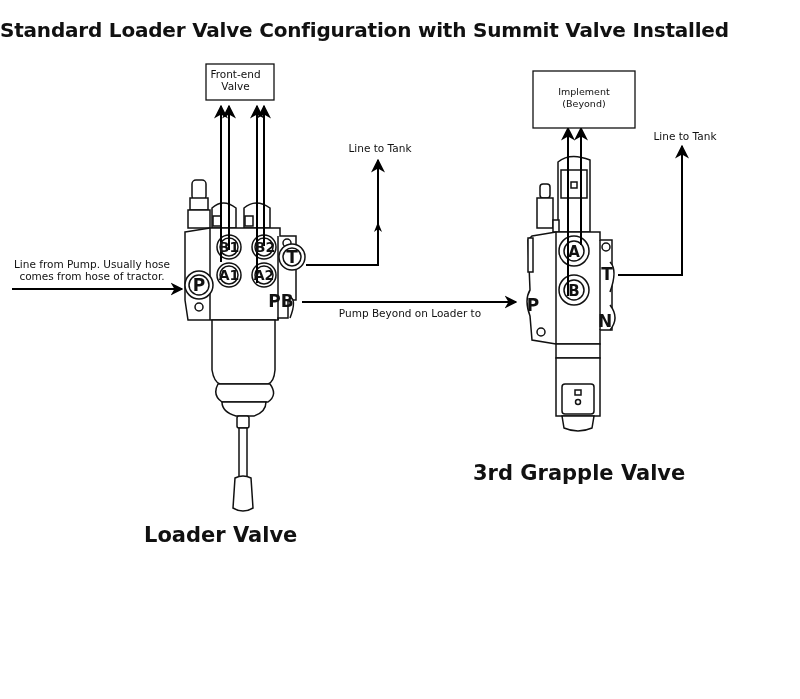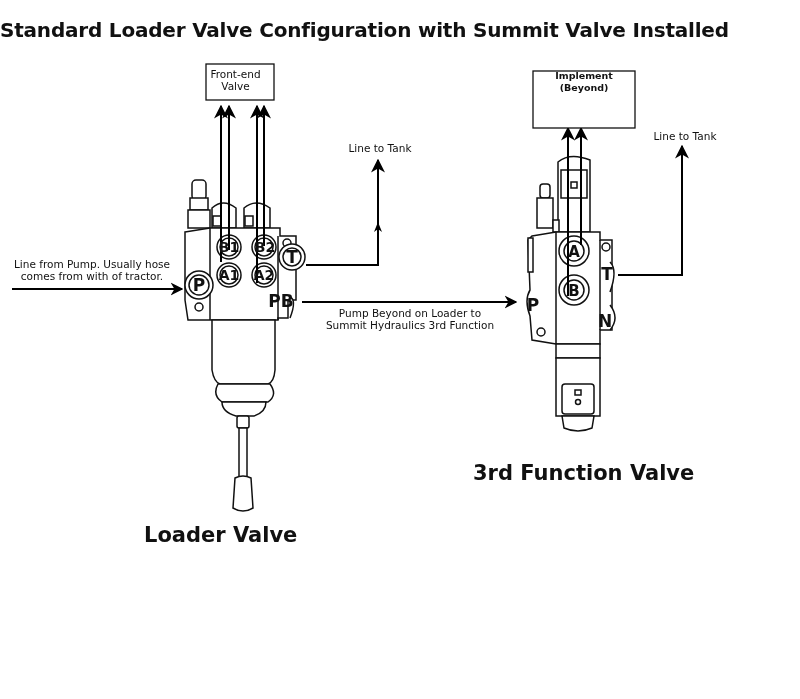--- a/index.html
+++ b/index.html
@@ -131,32 +131,31 @@
     <text x="533" y="311" font-size="17">P</text>
     <text x="605" y="327" font-size="17">N</text>
   </g>
 </svg>
 
 <div class="lbl" style="left:206px; top:68px; width:59px;">
   <div>Front-end</div>
   <div>Valve</div>
 </div>
 
-<div class="lbl" style="left:533px; top:70px; width:102px; font-weight:bold; font-size:9.5px;">
+<div class="lbl" style="left:533px; top:86px; width:102px; font-weight:normal; font-size:9.5px;">
   <div>Implement</div>
   <div>(Beyond)</div>
 </div>
 
 <div class="lbl" style="left:335px; top:142px; width:90px;">Line to Tank</div>
 <div class="lbl" style="left:640px; top:130px; width:90px;">Line to Tank</div>
 
 <div class="lbl" style="left:2px; top:258px; width:180px;">
   <div>Line from Pump. Usually hose</div>
-  <div>comes from with of tractor.</div>
+  <div>comes from hose of tractor.</div>
 </div>
 
 <div class="lbl" style="left:300px; top:307px; width:220px;">
   <div>Pump Beyond on Loader to</div>
-  <div>Summit Hydraulics 3rd Function</div>
 </div>
 
 <div class="bold-lbl" style="left:144px; top:523px;">Loader Valve</div>
-<div class="bold-lbl" style="left:473px; top:461px;">3rd Function Valve</div>
+<div class="bold-lbl" style="left:473px; top:461px;">3rd Grapple Valve</div>
 
 </body></html>

